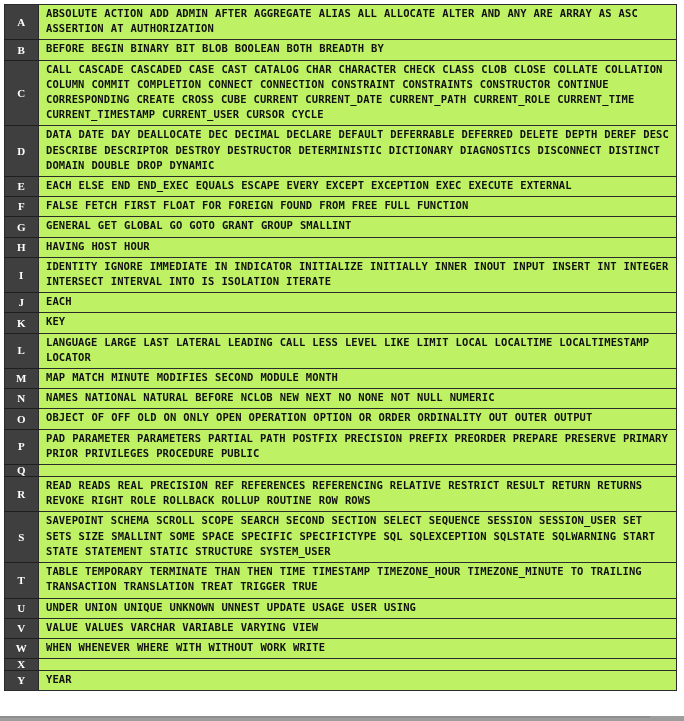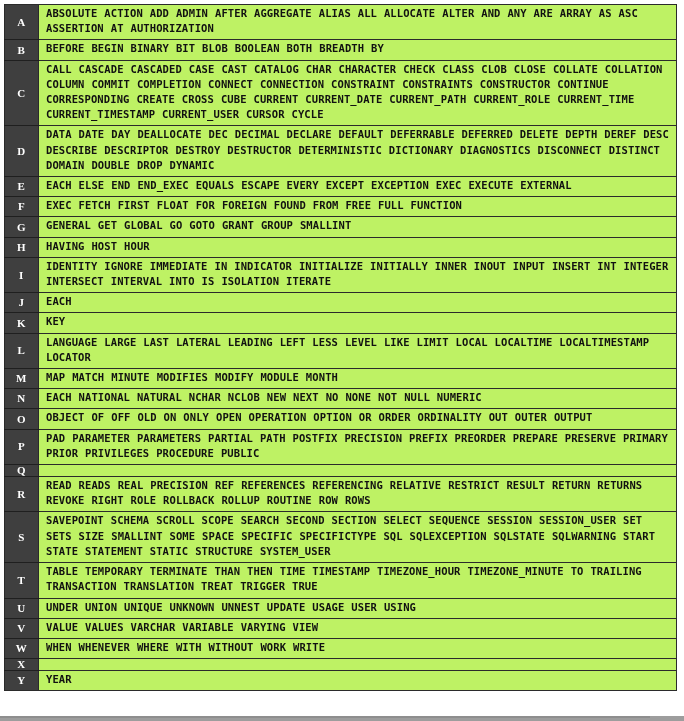--- a/index.html
+++ b/index.html
@@ -103,21 +103,21 @@
         <tr>
           <td class="letter-cell">D</td>
           <td class="words-cell">DATA DATE DAY DEALLOCATE DEC DECIMAL DECLARE DEFAULT DEFERRABLE DEFERRED DELETE DEPTH DEREF DESC DESCRIBE DESCRIPTOR DESTROY DESTRUCTOR DETERMINISTIC DICTIONARY DIAGNOSTICS DISCONNECT DISTINCT DOMAIN DOUBLE DROP DYNAMIC</td>
         </tr>
         <tr>
           <td class="letter-cell">E</td>
           <td class="words-cell">EACH ELSE END END_EXEC EQUALS ESCAPE EVERY EXCEPT EXCEPTION EXEC EXECUTE EXTERNAL</td>
         </tr>
         <tr>
           <td class="letter-cell">F</td>
-          <td class="words-cell">EXEC FETCH FIRST FLOAT FOR FOREIGN FOUND FROM FREE FULL FUNCTION</td>
+          <td class="words-cell">FALSE FETCH FIRST FLOAT FOR FOREIGN FOUND FROM FREE FULL FUNCTION</td>
         </tr>
         <tr>
           <td class="letter-cell">G</td>
           <td class="words-cell">GENERAL GET GLOBAL GO GOTO GRANT GROUP SMALLINT</td>
         </tr>
         <tr>
           <td class="letter-cell">H</td>
           <td class="words-cell">HAVING HOST HOUR</td>
         </tr>
         <tr>
@@ -127,29 +127,29 @@
         <tr>
           <td class="letter-cell">J</td>
           <td class="words-cell">EACH</td>
         </tr>
         <tr>
           <td class="letter-cell">K</td>
           <td class="words-cell">KEY</td>
         </tr>
         <tr>
           <td class="letter-cell">L</td>
-          <td class="words-cell">LANGUAGE LARGE LAST LATERAL LEADING LEFT LESS LEVEL LIKE LIMIT LOCAL LOCALTIME LOCALTIMESTAMP LOCATOR</td>
+          <td class="words-cell">LANGUAGE LARGE LAST LATERAL LEADING CALL LESS LEVEL LIKE LIMIT LOCAL LOCALTIME LOCALTIMESTAMP LOCATOR</td>
         </tr>
         <tr>
           <td class="letter-cell">M</td>
-          <td class="words-cell">MAP MATCH MINUTE MODIFIES MODIFY MODULE MONTH</td>
+          <td class="words-cell">MAP MATCH MINUTE MODIFIES SECOND MODULE MONTH</td>
         </tr>
         <tr>
           <td class="letter-cell">N</td>
-          <td class="words-cell">EACH NATIONAL NATURAL NCHAR NCLOB NEW NEXT NO NONE NOT NULL NUMERIC</td>
+          <td class="words-cell">NAMES NATIONAL NATURAL BEFORE NCLOB NEW NEXT NO NONE NOT NULL NUMERIC</td>
         </tr>
         <tr>
           <td class="letter-cell">O</td>
           <td class="words-cell">OBJECT OF OFF OLD ON ONLY OPEN OPERATION OPTION OR ORDER ORDINALITY OUT OUTER OUTPUT</td>
         </tr>
         <tr>
           <td class="letter-cell">P</td>
           <td class="words-cell">PAD PARAMETER PARAMETERS PARTIAL PATH POSTFIX PRECISION PREFIX PREORDER PREPARE PRESERVE PRIMARY PRIOR PRIVILEGES PROCEDURE PUBLIC</td>
         </tr>
         <tr>

